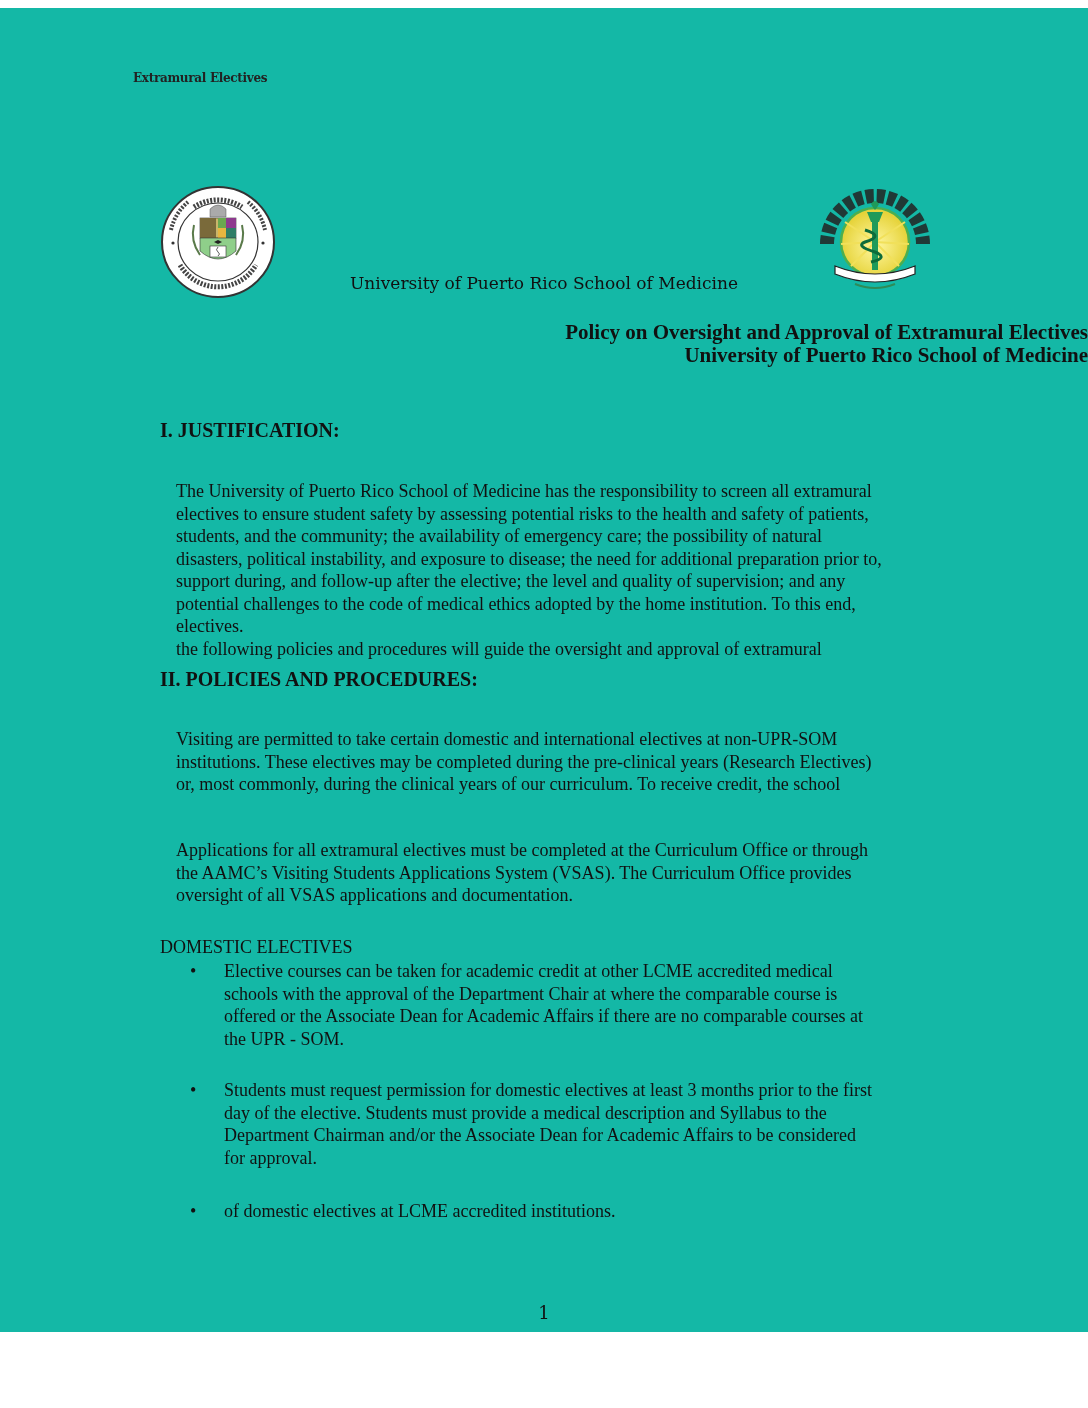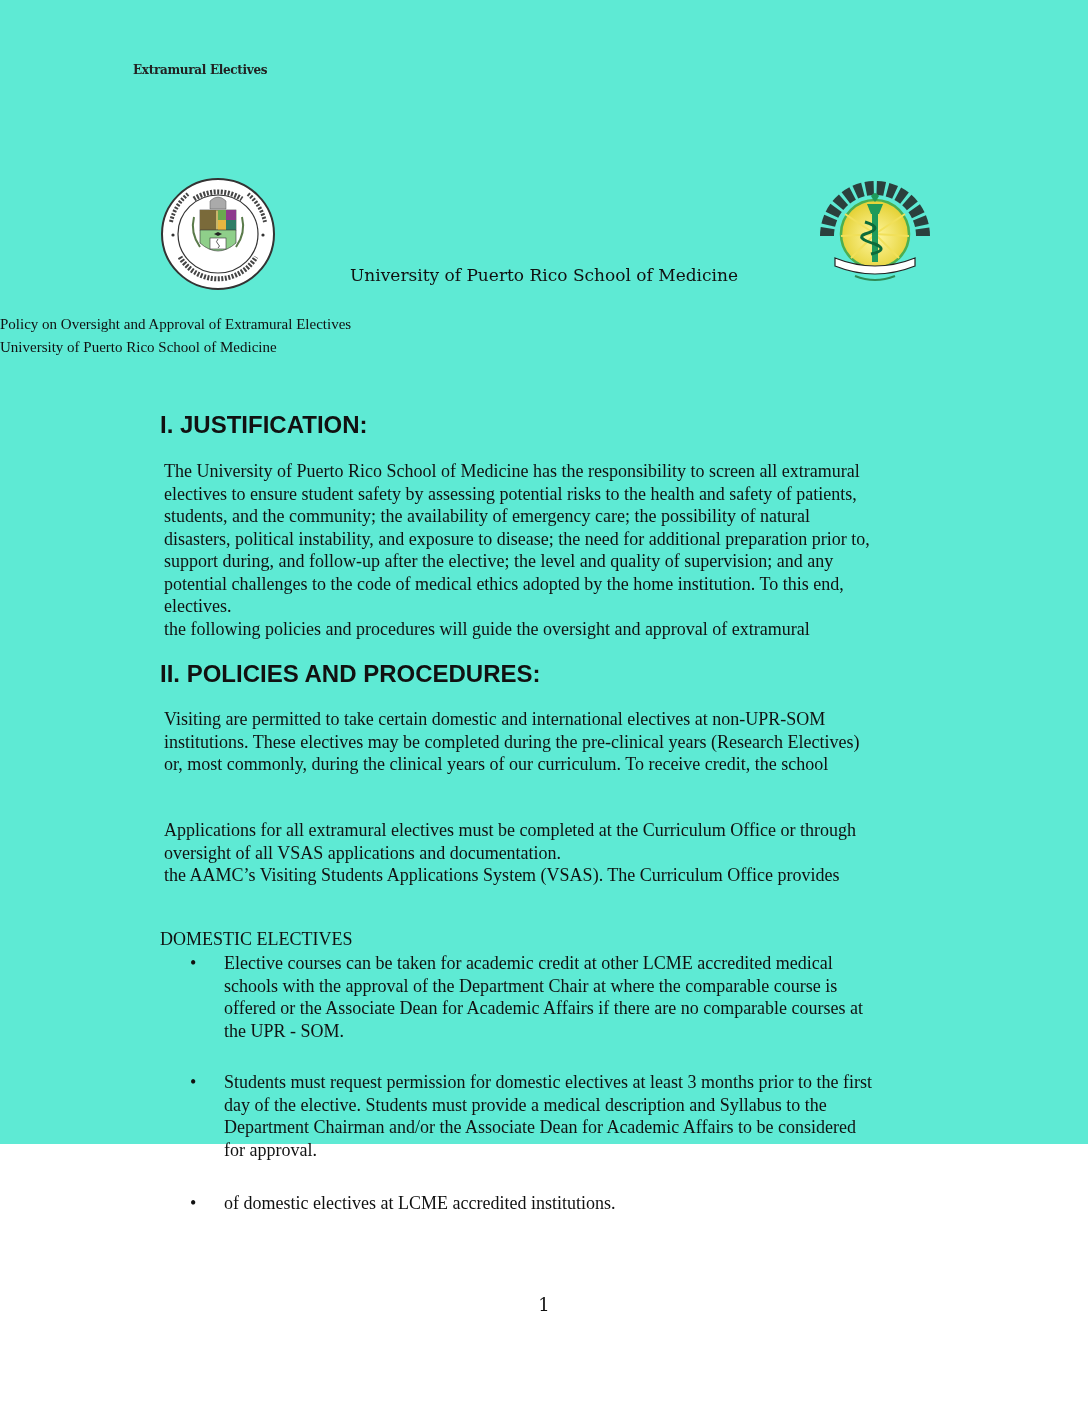--- a/index.html
+++ b/index.html
@@ -1,34 +1,34 @@
 <!DOCTYPE html>
 <html><head>
   <meta charset="utf-8">
   <style>
     html, body { margin: 0; padding: 0; background: #ffffff; }
     body { width: 1088px; height: 1408px; position: relative; overflow: hidden; color: #111; }
-    .page { position: absolute; left: 0; top: 0; width: 1088px; height: 1144px; background: #5eead4; }
+    .page { position: absolute; left: 0; top: 8px; width: 1088px; height: 1324px; background: #14b8a6; }
     .running-header {
       position: absolute; left: 133px; top: 63px;
       font-family: "DejaVu Serif", serif; font-size: 12px; font-weight: bold; letter-spacing: -0.3px; color: #222;
     }
     .seal-left { position: absolute; left: 160px; top: 177px; width: 120px; height: 114px; }
     .seal-right { position: absolute; left: 815px; top: 174px; width: 120px; height: 112px; }
     .institution {
       position: absolute; left: 0; width: 1088px; top: 265px; text-align: center;
       font-family: "DejaVu Serif", serif; font-size: 17px; color: #111;
     }
     .title {
-      position: absolute; left: 0; width: 1088px; top: 313px; text-align: left;
-      font-family: "Liberation Serif", serif; font-size: 15px; font-weight: normal; line-height: 23px;
+      position: absolute; left: 0; width: 1088px; top: 313px; text-align: right;
+      font-family: "Liberation Serif", serif; font-size: 21px; font-weight: bold; line-height: 23px;
     }
     .serif { font-family: "Liberation Serif", serif; font-size: 18px; line-height: 22.5px; color: #111; }
-    .heading { position: absolute; left: 160px; font-family: Liberation Sans, sans-serif; font-size: 24px; font-weight: bold; }
-    .para { position: absolute; left: 160px; width: 780px; margin: 4px; }
+    .heading { position: absolute; left: 160px; font-family: Liberation Serif, serif; font-size: 20px; font-weight: bold; }
+    .para { position: absolute; left: 160px; width: 780px; margin: 16px; }
     .subhead { position: absolute; left: 160px; }
     .bullet { position: absolute; left: 190px; width: 745px; display: flex; }
     .bullet .dot { width: 34px; flex: none; }
     .bullet .txt { flex: 1; }
     .page-number { position: absolute; left: 0; width: 1088px; top: 1294px; text-align: center; font-family: "DejaVu Serif", serif; font-size: 18px; }
     .nowrap-line { display: block; white-space: nowrap; }
   </style>
 </head>
 <body>
 
@@ -110,22 +110,22 @@
   </div>
 
   <div class="heading" style="top:660px;">II. POLICIES AND PROCEDURES:</div>
   <div class="para serif" style="top:704px;">
     <span class="nowrap-line">Visiting are permitted to take certain domestic and international electives at non-UPR-SOM</span>
     <span class="nowrap-line">institutions. These electives may be completed during the pre-clinical years (Research Electives)</span>
     <span class="nowrap-line">or, most commonly, during the clinical years of our curriculum. To receive credit, the school</span>
   </div>
   <div class="para serif" style="top:815px;">
     <span class="nowrap-line">Applications for all extramural electives must be completed at the Curriculum Office or through</span>
+    <span class="nowrap-line">the AAMC’s Visiting Students Applications System (VSAS). The Curriculum Office provides</span>
     <span class="nowrap-line">oversight of all VSAS applications and documentation.</span>
-    <span class="nowrap-line">the AAMC’s Visiting Students Applications System (VSAS). The Curriculum Office provides</span>
   </div>
 
   <div class="subhead serif" style="top:928px;">DOMESTIC ELECTIVES</div>
 
   <div class="bullet serif" style="top:952px;">
     <span class="dot">•</span>
     <span class="txt">
       <span class="nowrap-line">Elective courses can be taken for academic credit at other LCME accredited medical</span>
       <span class="nowrap-line">schools with the approval of the Department Chair at where the comparable course is</span>
       <span class="nowrap-line">offered or the Associate Dean for Academic Affairs if there are no comparable courses at</span>

